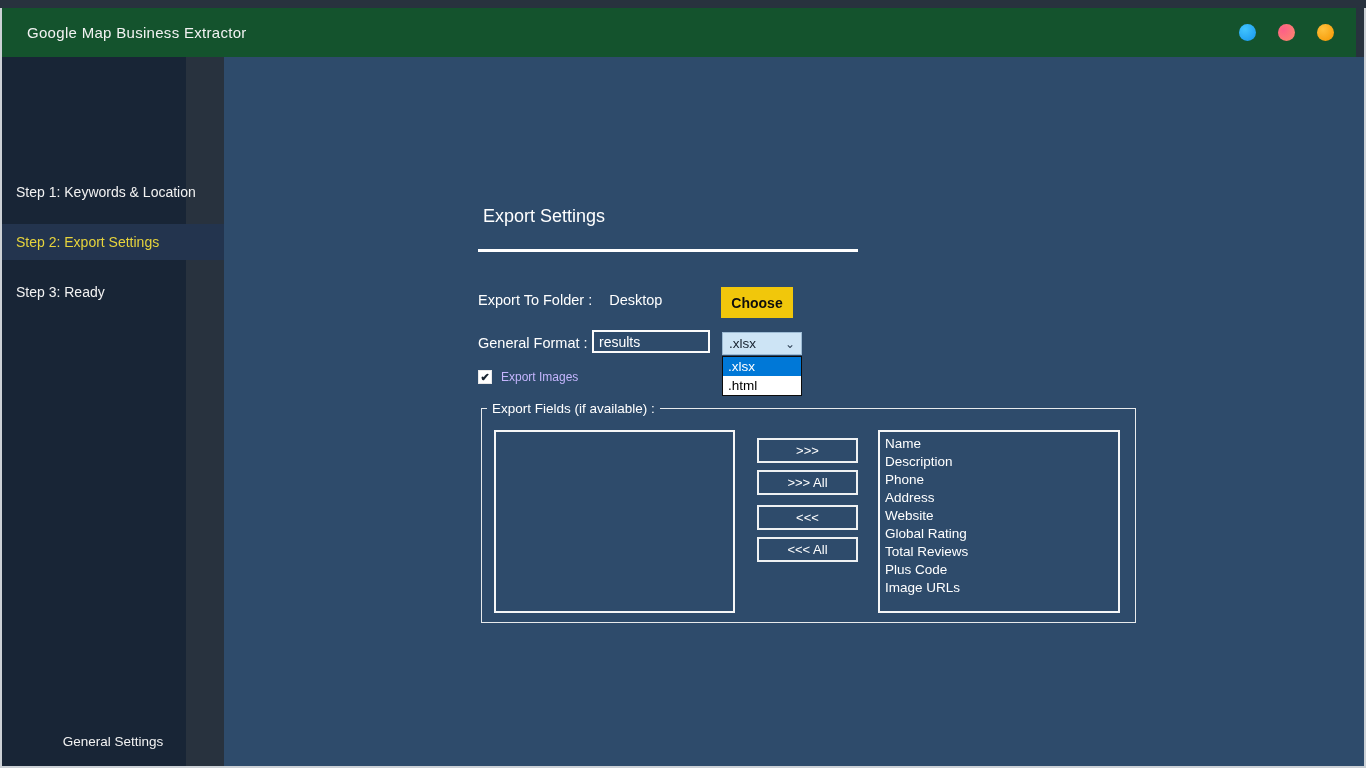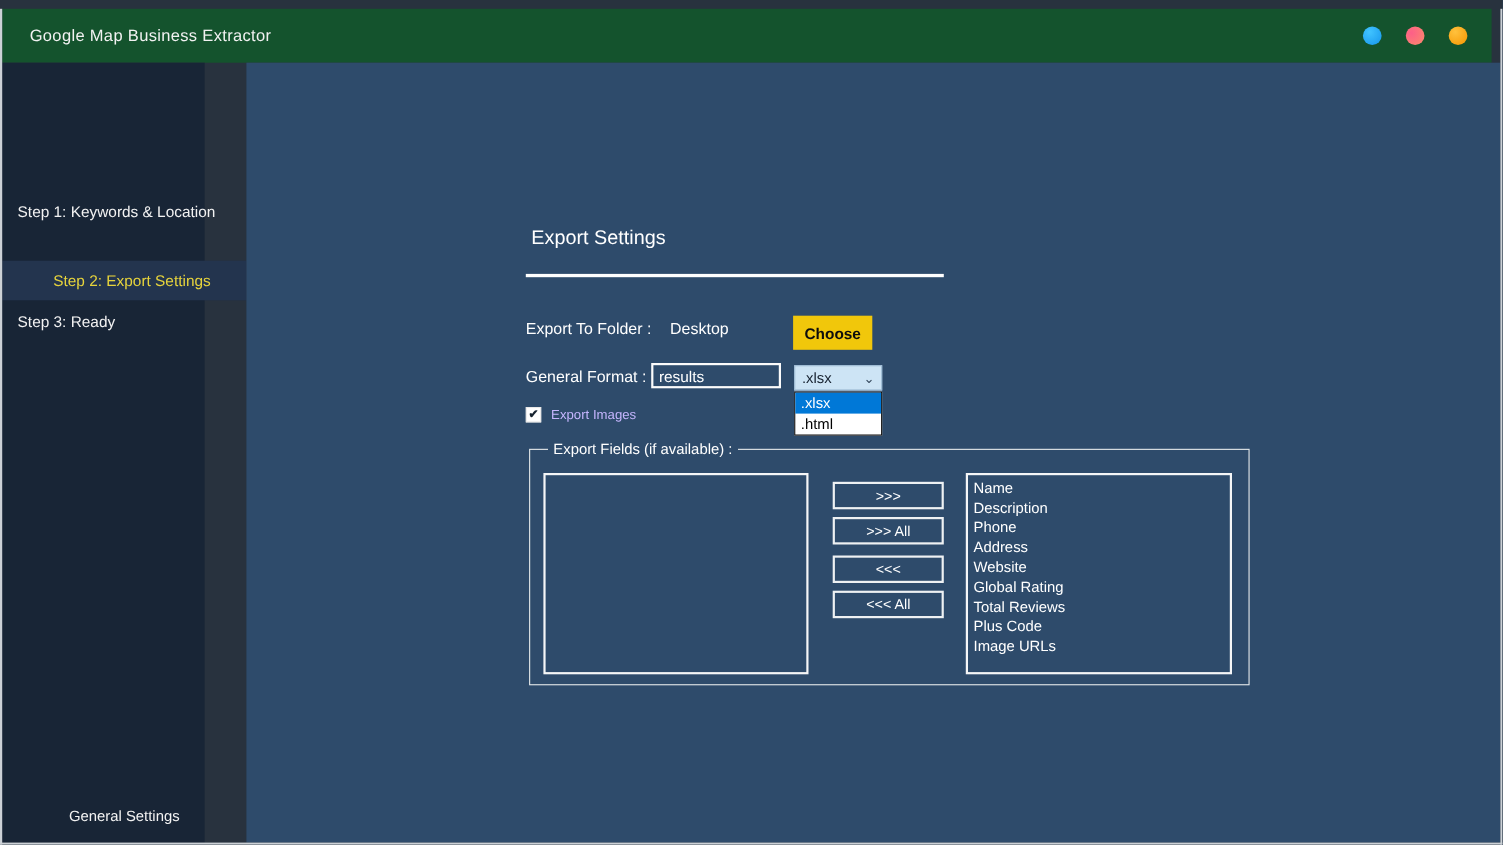--- a/index.html
+++ b/index.html
@@ -20,21 +20,21 @@
   .circle { width:17px; height:17px; border-radius:50%; cursor:pointer; }
   .circle-blue   { background:radial-gradient(circle at 35% 30%, #41c4ff, #1695ec); }
   .circle-pink   { background:radial-gradient(circle at 30% 35%, #fd5f88, #fc8a6b); }
   .circle-orange { background:radial-gradient(circle at 35% 30%, #ffc13d, #f69500); }
 
   .sidebar { position:absolute; left:2px; top:57px; width:184px; height:709px; background:#182536; }
   .side-item { position:absolute; left:0; width:222px; height:36px; line-height:36px;
                padding-left:14px; color:#f2f2f2; font-size:14px; cursor:pointer; white-space:nowrap; }
   .side-item.active { background:#23344e; color:#e6d33c; }
   .side-item-1 { top:117px; } 
-  .side-item-2 { top:180px;text-align:center; }
+  .side-item-2 { top:167px; }
   .side-item-3 { top:217px; }
   .side-footer { position:absolute; bottom:17px; width:222px; text-align:center;
                  color:#f2f2f2; font-size:13.5px; cursor:pointer; }
 
   .main { position:absolute; left:224px; top:57px; width:1140px; height:709px; background:#2e4b6b; }
 
   
   .page-title { position:absolute; left:259px; top:149px; color:#ffffff; font-size:18px; }
   .title-rule { position:absolute; left:254px; top:192px; width:380px; height:3px; background:#ffffff; }
 
@@ -60,21 +60,21 @@
   .combo-opt.selected { background:#0078d7; color:#ffffff; }
 
   .images-row { position:absolute; left:254px; top:313px; display:flex; align-items:center; }
   .checkbox { width:14px; height:14px; background:#ffffff; border:1px solid #e8e8e8;
               display:flex; align-items:center; justify-content:center; cursor:pointer; }
   .checkbox .mark { color:#16222f; font-size:11px; font-weight:bold; line-height:14px; }
   .images-row .cb-label { color:#c4b5fd; font-size:12px; margin-left:9px; }
 
   .fields-group { position:absolute; left:257px; top:344px; width:655px; height:222px;
                   border:1px solid #e7eaec; }
-  .fields-group legend { margin-left:16px; padding:0 5px; color:#ffffff; font-size:13.5px; }
+  .fields-group legend { margin-left:5px; padding:0 5px; color:#ffffff; font-size:13.5px; }
 
   .listbox { position:absolute; border:2px solid #f5f6f7; background:transparent; }
   .listbox-left  { left:270px; top:373px; width:241px; height:183px; }
   .listbox-right { left:654px; top:373px; width:242px; height:183px; padding:3px 0 0 5px; cursor:default; }
   .listbox-right .opt { color:#ffffff; font-size:13.5px; line-height:18px; cursor:pointer; white-space:nowrap; }
 
   .xfer-btn { position:absolute; left:533px; width:101px; height:25px; background:transparent;
               border:2px solid #eef1f3; color:#ffffff; font-size:13px;
               font-family:"Liberation Sans",sans-serif; cursor:pointer; }
   .xfer-1 { top:381px; } .xfer-2 { top:413px; } .xfer-3 { top:448px; } .xfer-4 { top:480px; }

